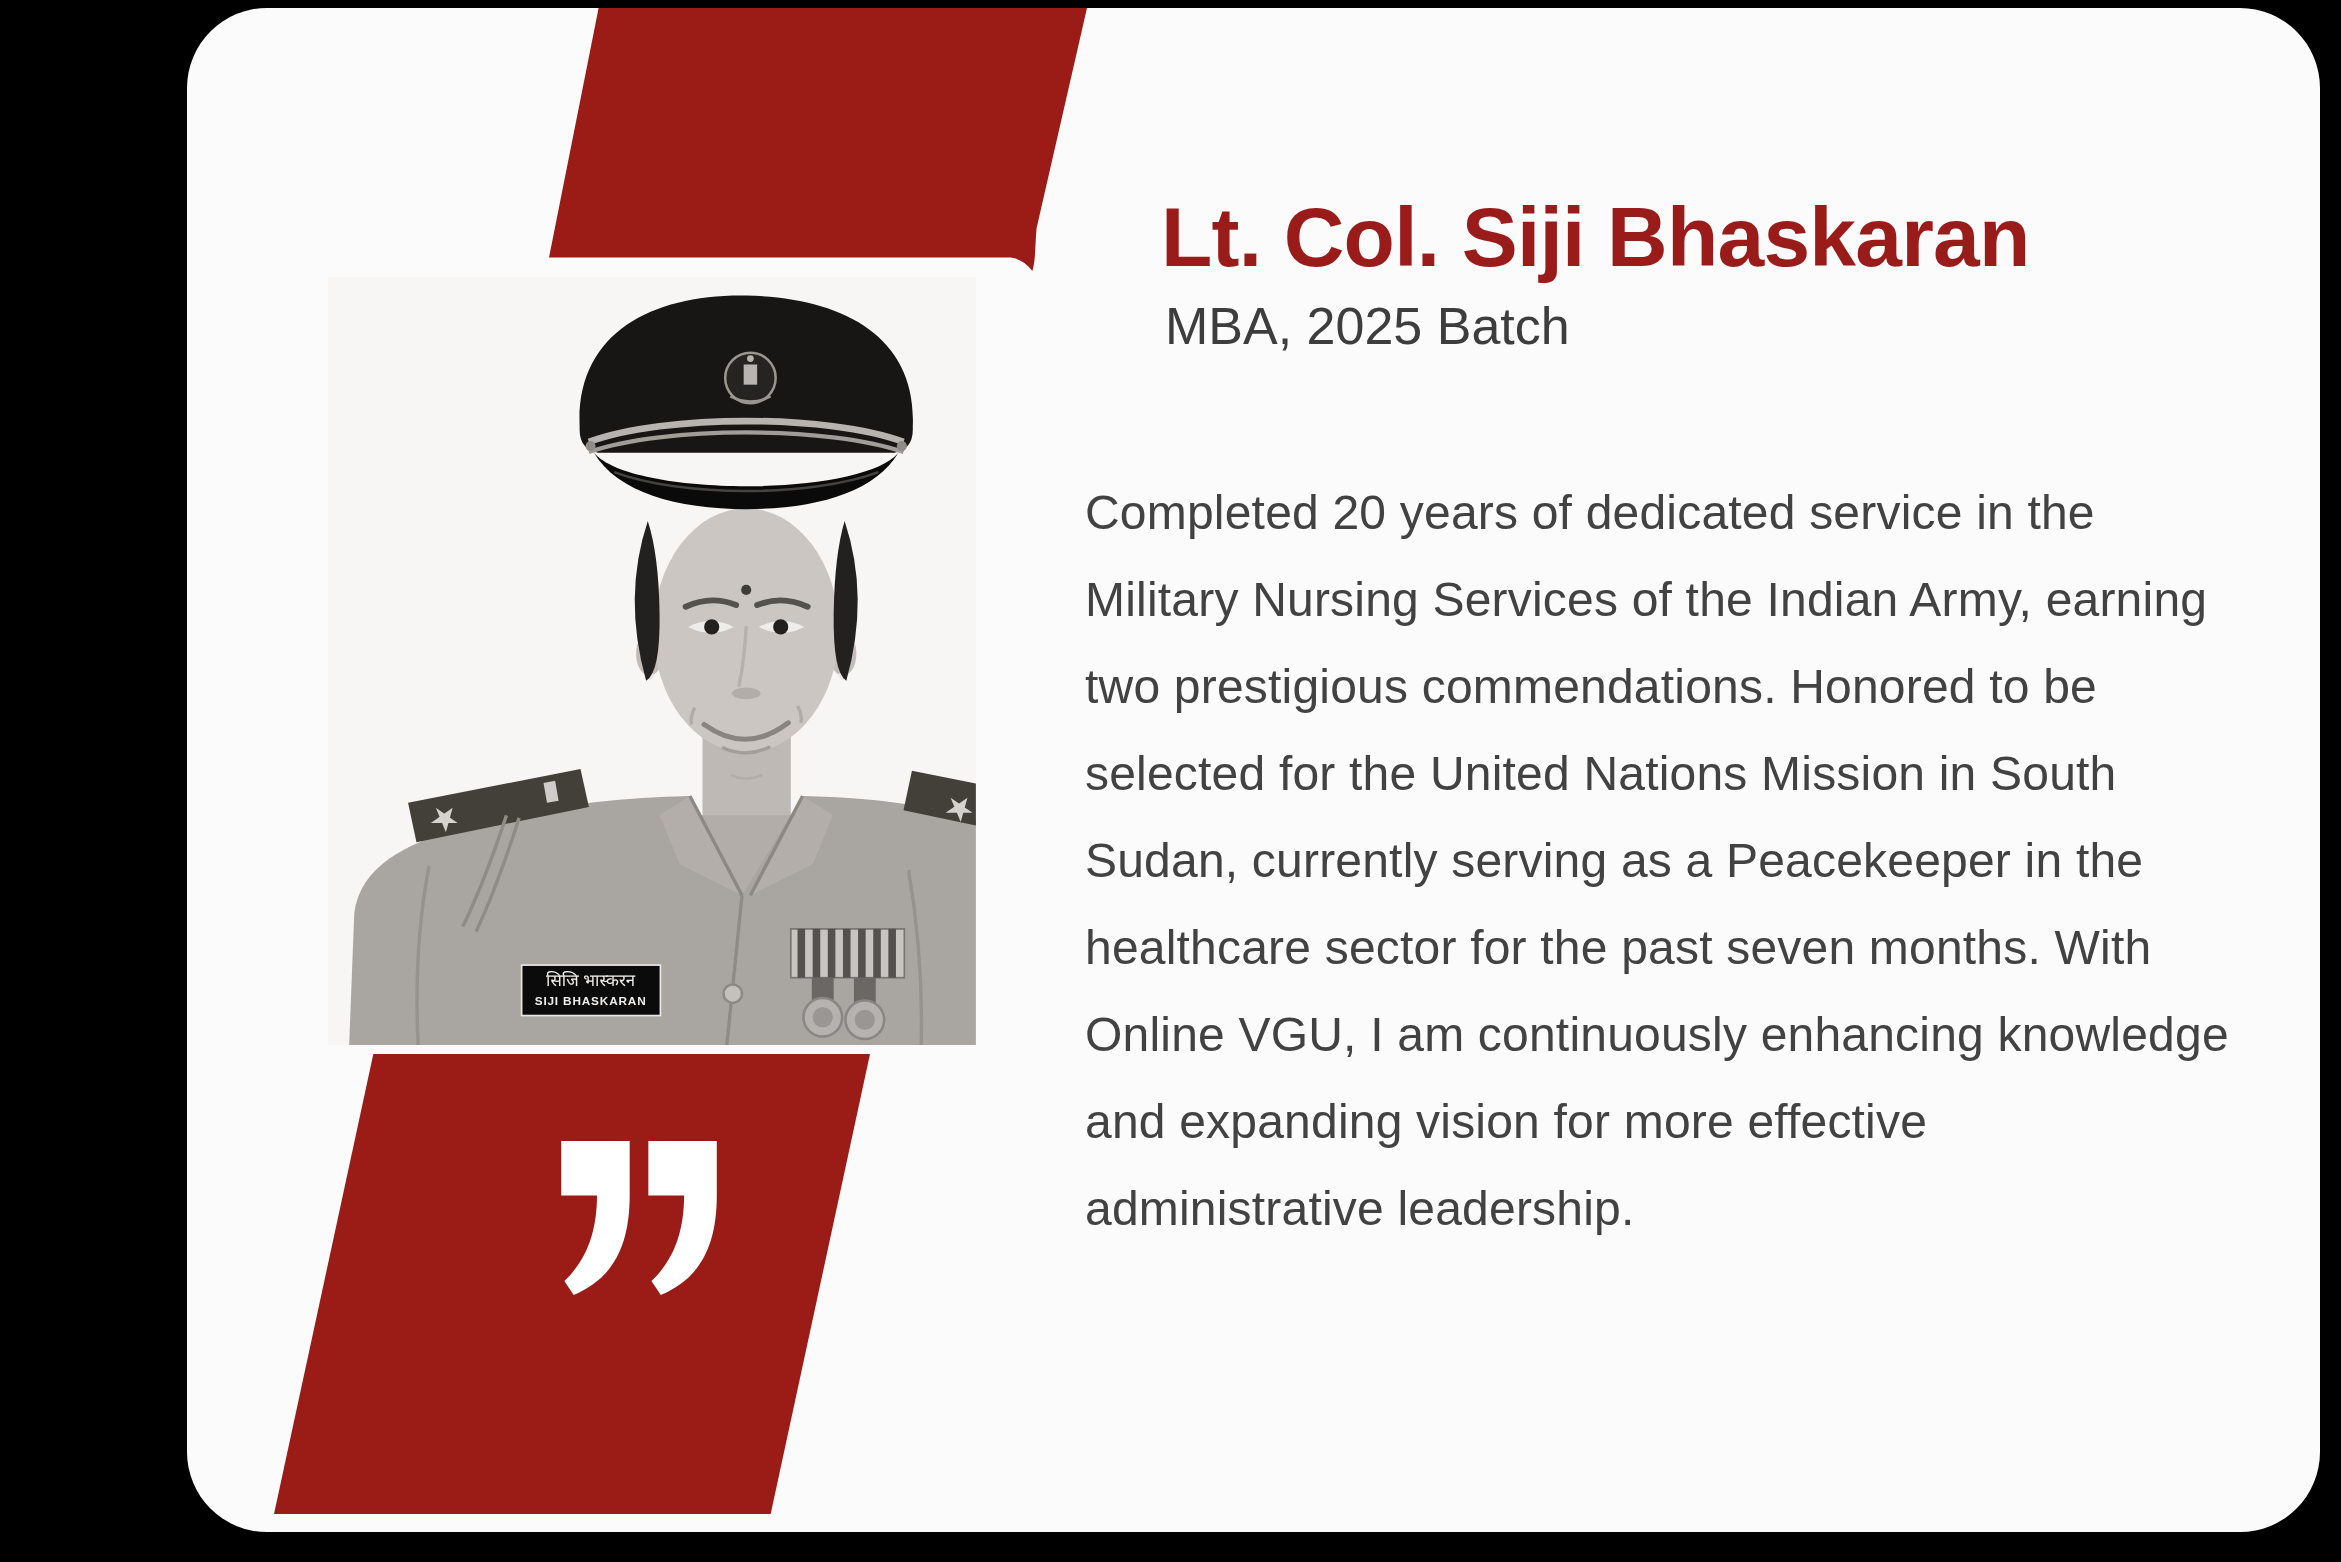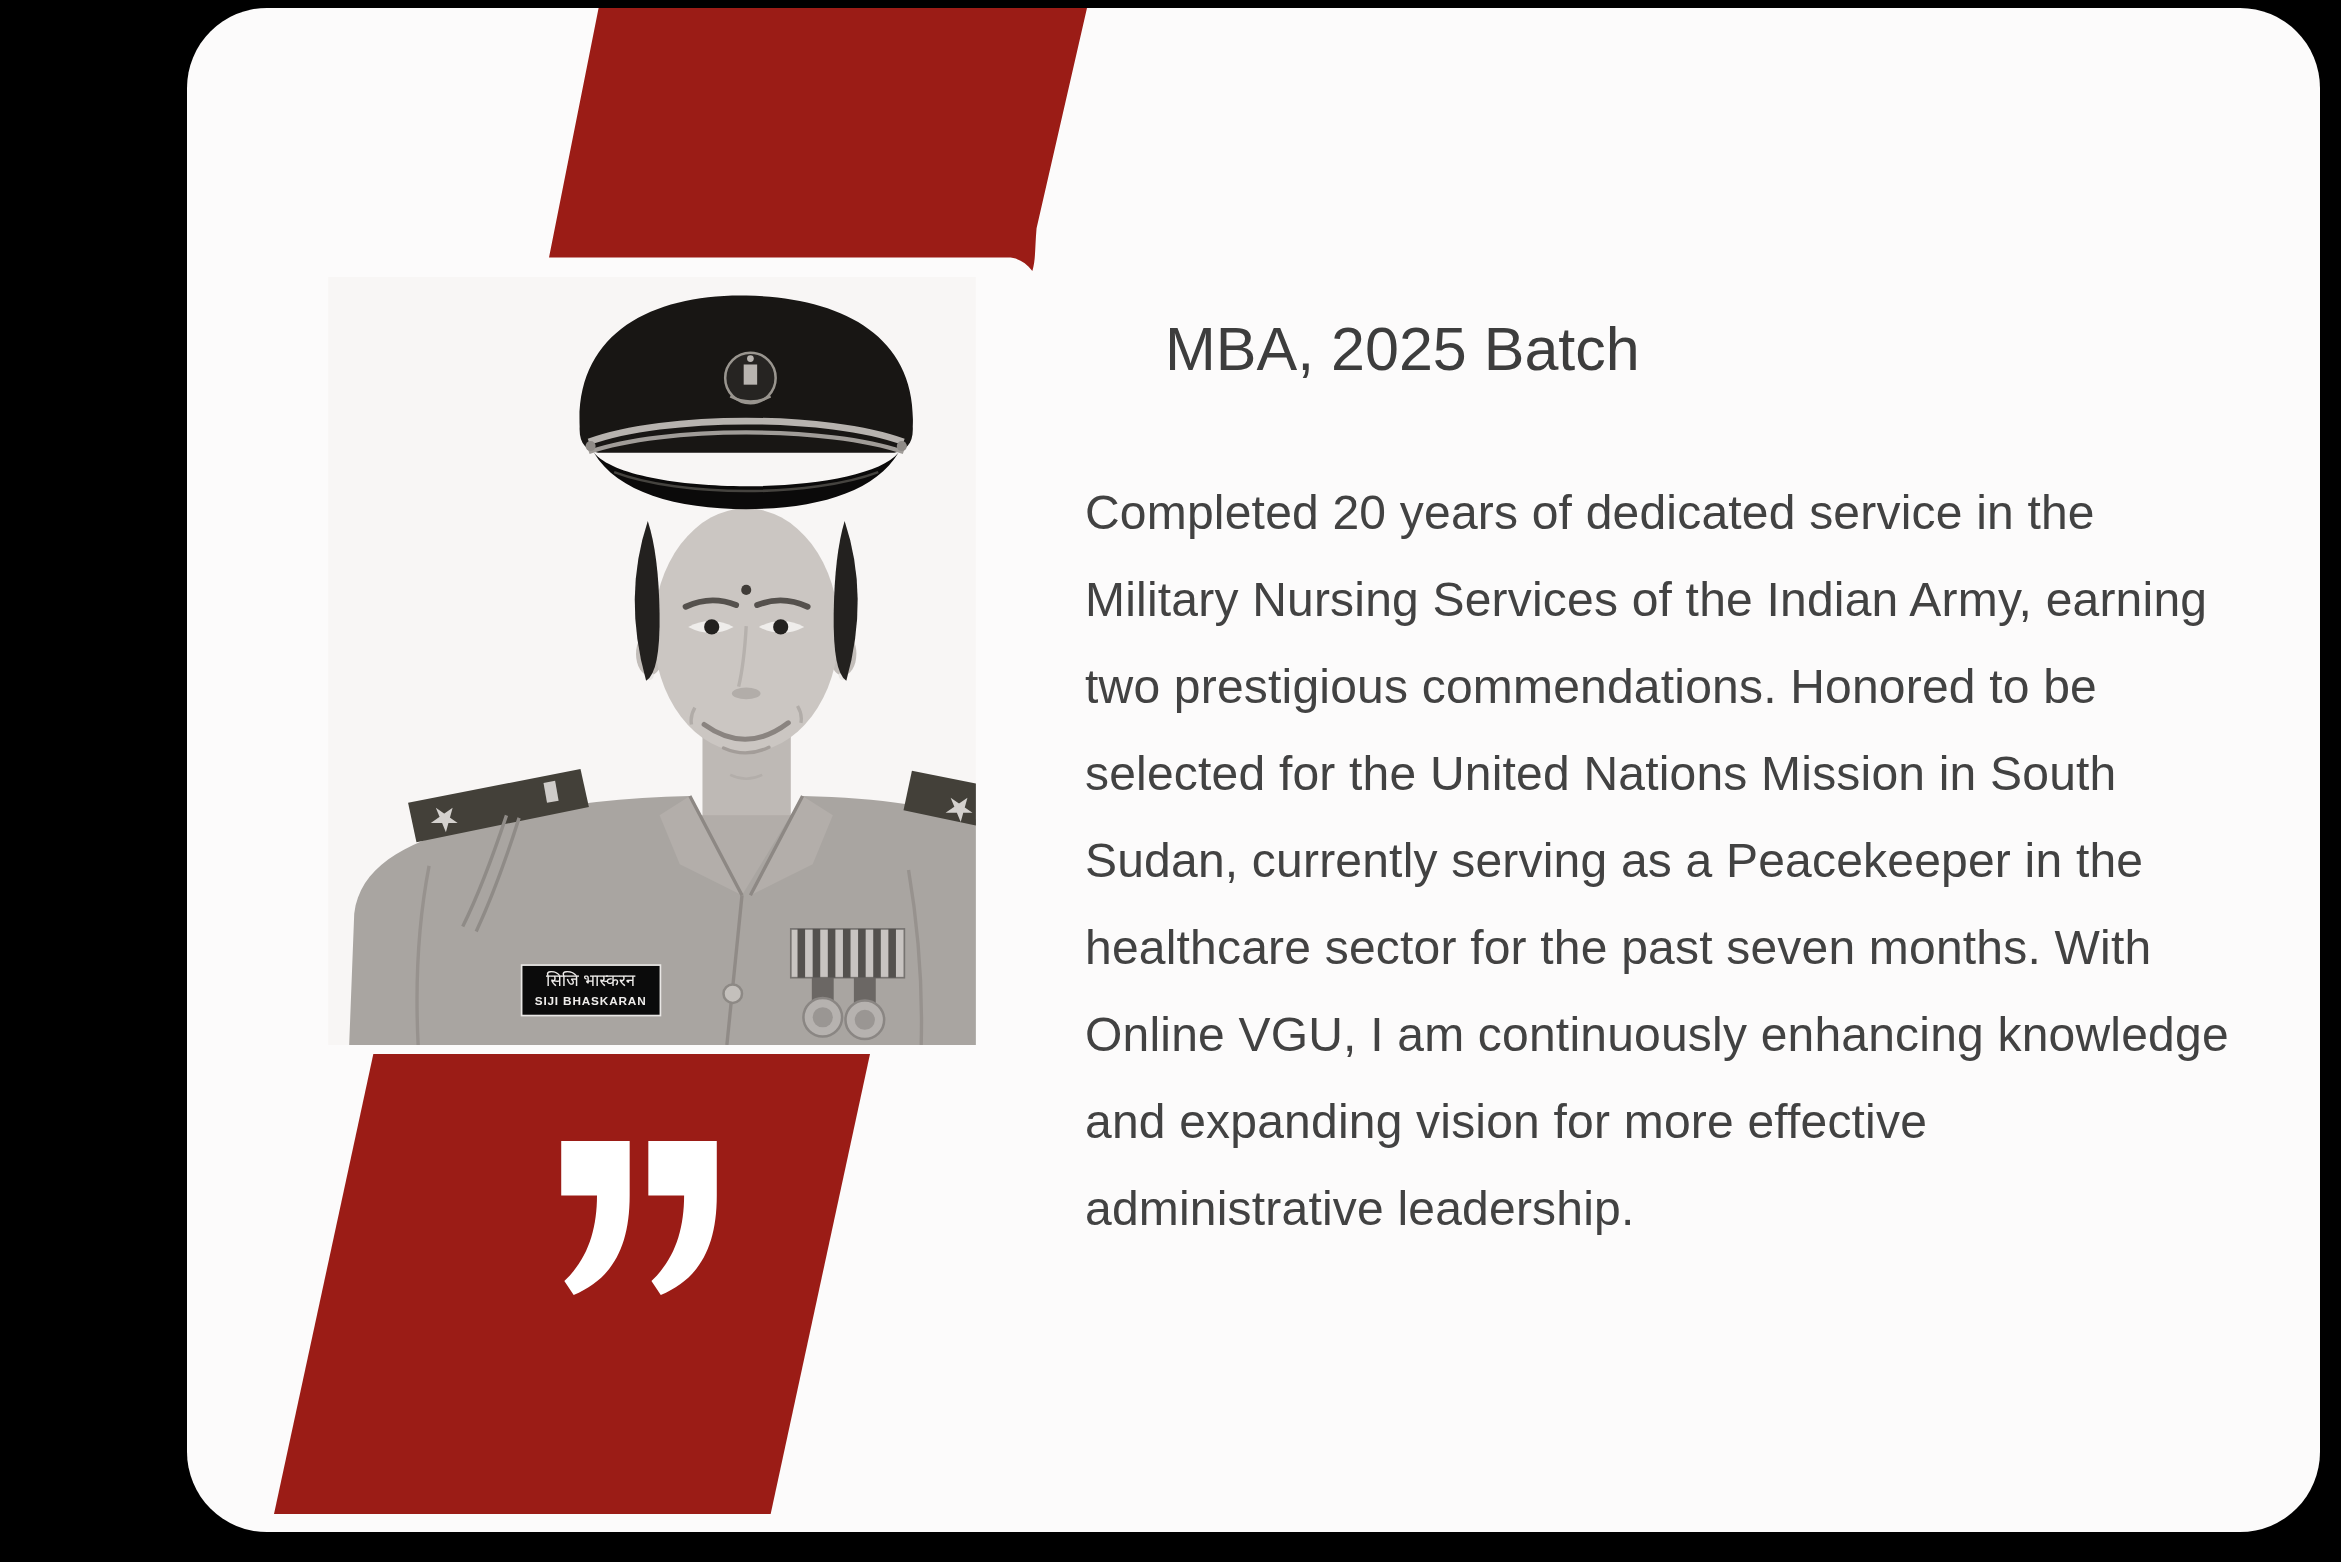--- a/index.html
+++ b/index.html
@@ -11,21 +11,21 @@
         font-family:"Liberation Sans", sans-serif;}
   .card{position:absolute;left:187px;top:8.4px;width:2133px;height:1524px;background:var(--card-bg);
         border-radius:80px;overflow:hidden;}
   .decor{position:absolute;display:block;}
   .decor-top{left:362px;top:0;width:538px;height:263px;}
   .decor-bottom{left:87px;top:1046px;width:596px;height:460px;}
   .quote-icon{position:absolute;left:368px;top:1133px;width:168px;height:154px;}
   .photo{position:absolute;left:141px;top:269px;width:648px;height:768px;}
   .person-name{position:absolute;left:974px;top:187px;font-size:84px;line-height:84px;
         font-weight:700;letter-spacing:-0.8px;color:var(--title-color);white-space:nowrap;}
-  .person-program{position:absolute;left:978px;top:311px;font-size:61px;line-height:61px;
+  .person-program{position:absolute;left:978px;top:288px;font-size:52px;line-height:61px;
         font-weight:400;color:var(--subtitle-color);white-space:nowrap;}
   .quote-text{position:absolute;left:898px;top:461px;width:1312px;}
   .qline{font-size:48px;line-height:87px;font-weight:400;color:var(--body-color);
         letter-spacing:0.2px;white-space:nowrap;}
   svg text{font-family:"Liberation Sans","DejaVu Sans",sans-serif;}
 </style>
 </head>
 <body>
 
 <div class="page">
@@ -130,20 +130,21 @@
         <rect x="666" y="775" width="9" height="58" fill="#54514e"></rect>
         <rect x="575" y="833" width="26" height="30" fill="#6b6764"></rect>
         <rect x="625" y="833" width="26" height="30" fill="#6b6764"></rect>
         <circle cx="588" cy="880" r="23" fill="#b6b2af" stroke="#8a8683" stroke-width="3"></circle>
         <circle cx="638" cy="883" r="23" fill="#b6b2af" stroke="#8a8683" stroke-width="3"></circle>
         <circle cx="588" cy="880" r="12" fill="#9a9693"></circle>
         <circle cx="638" cy="883" r="12" fill="#9a9693"></circle>
       </g>
     </svg>
 
+    <div class="person-name">Lt. Col. Siji Bhaskaran</div>
     <div class="person-program">MBA, 2025 Batch</div>
 
     <div class="quote-text">
       <div class="qline">Completed 20 years of dedicated service in the</div>
       <div class="qline">Military Nursing Services of the Indian Army, earning</div>
       <div class="qline">two prestigious commendations. Honored to be</div>
       <div class="qline">selected for the United Nations Mission in South</div>
       <div class="qline">Sudan, currently serving as a Peacekeeper in the</div>
       <div class="qline">healthcare sector for the past seven months. With</div>
       <div class="qline">Online VGU, I am continuously enhancing knowledge</div>

